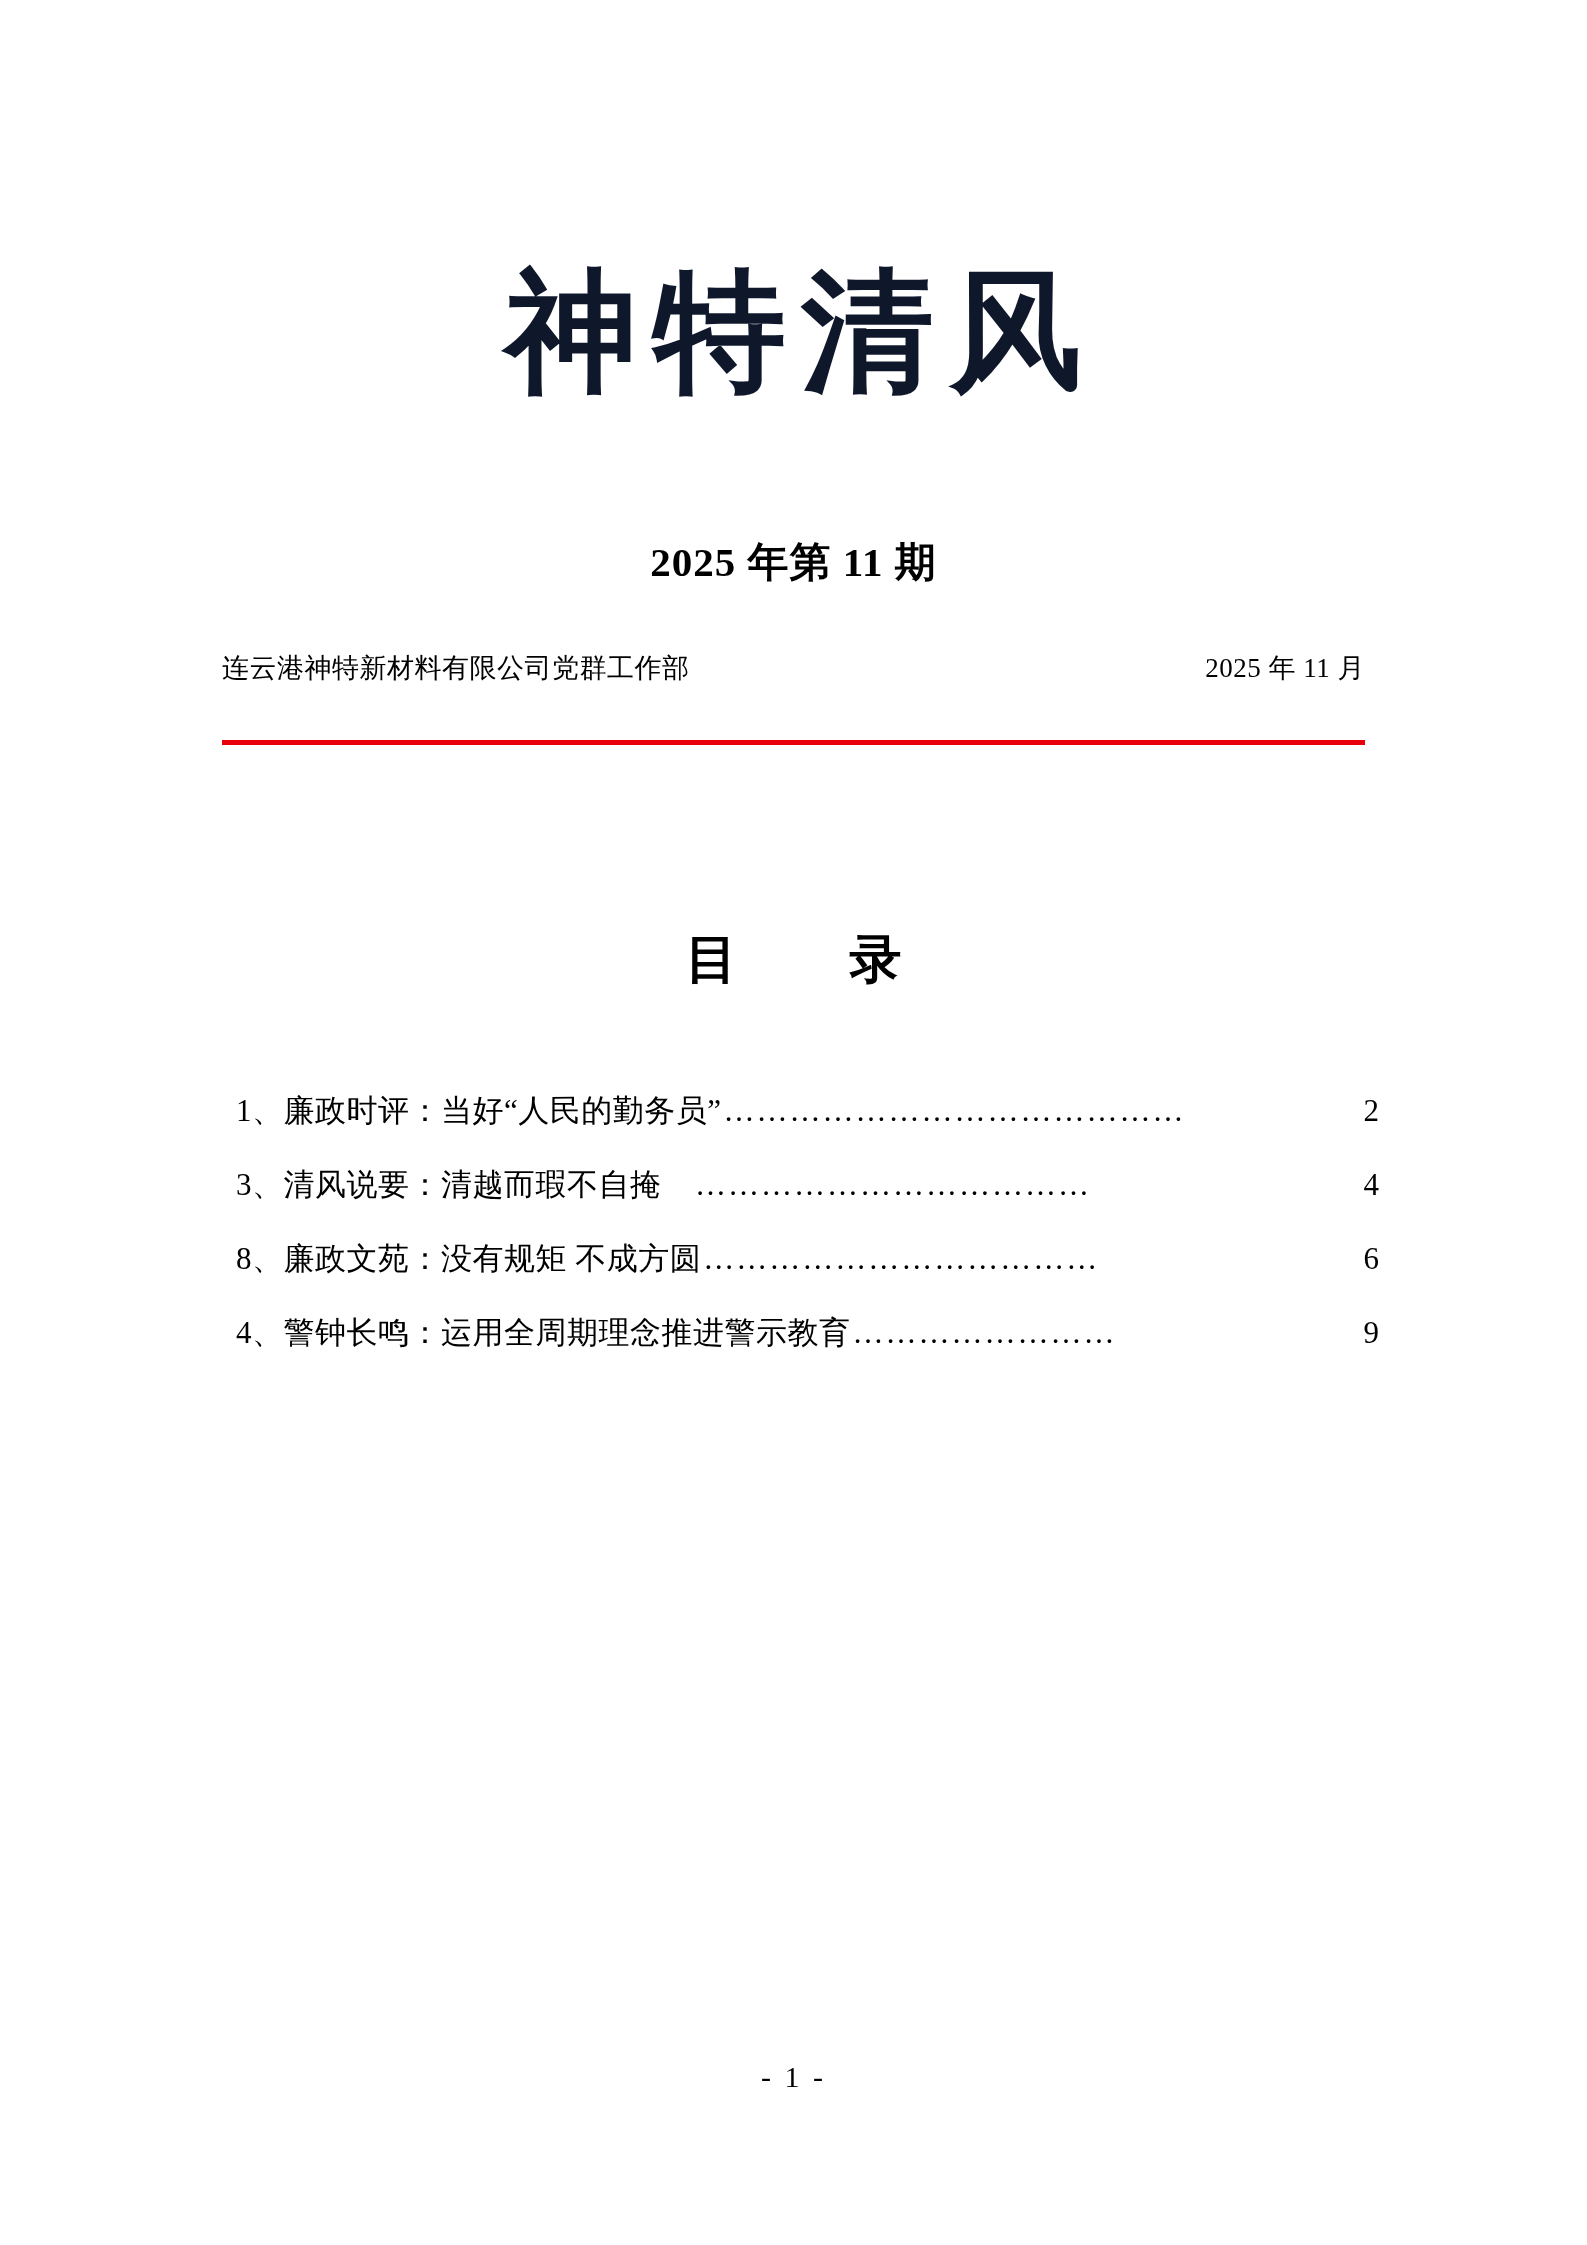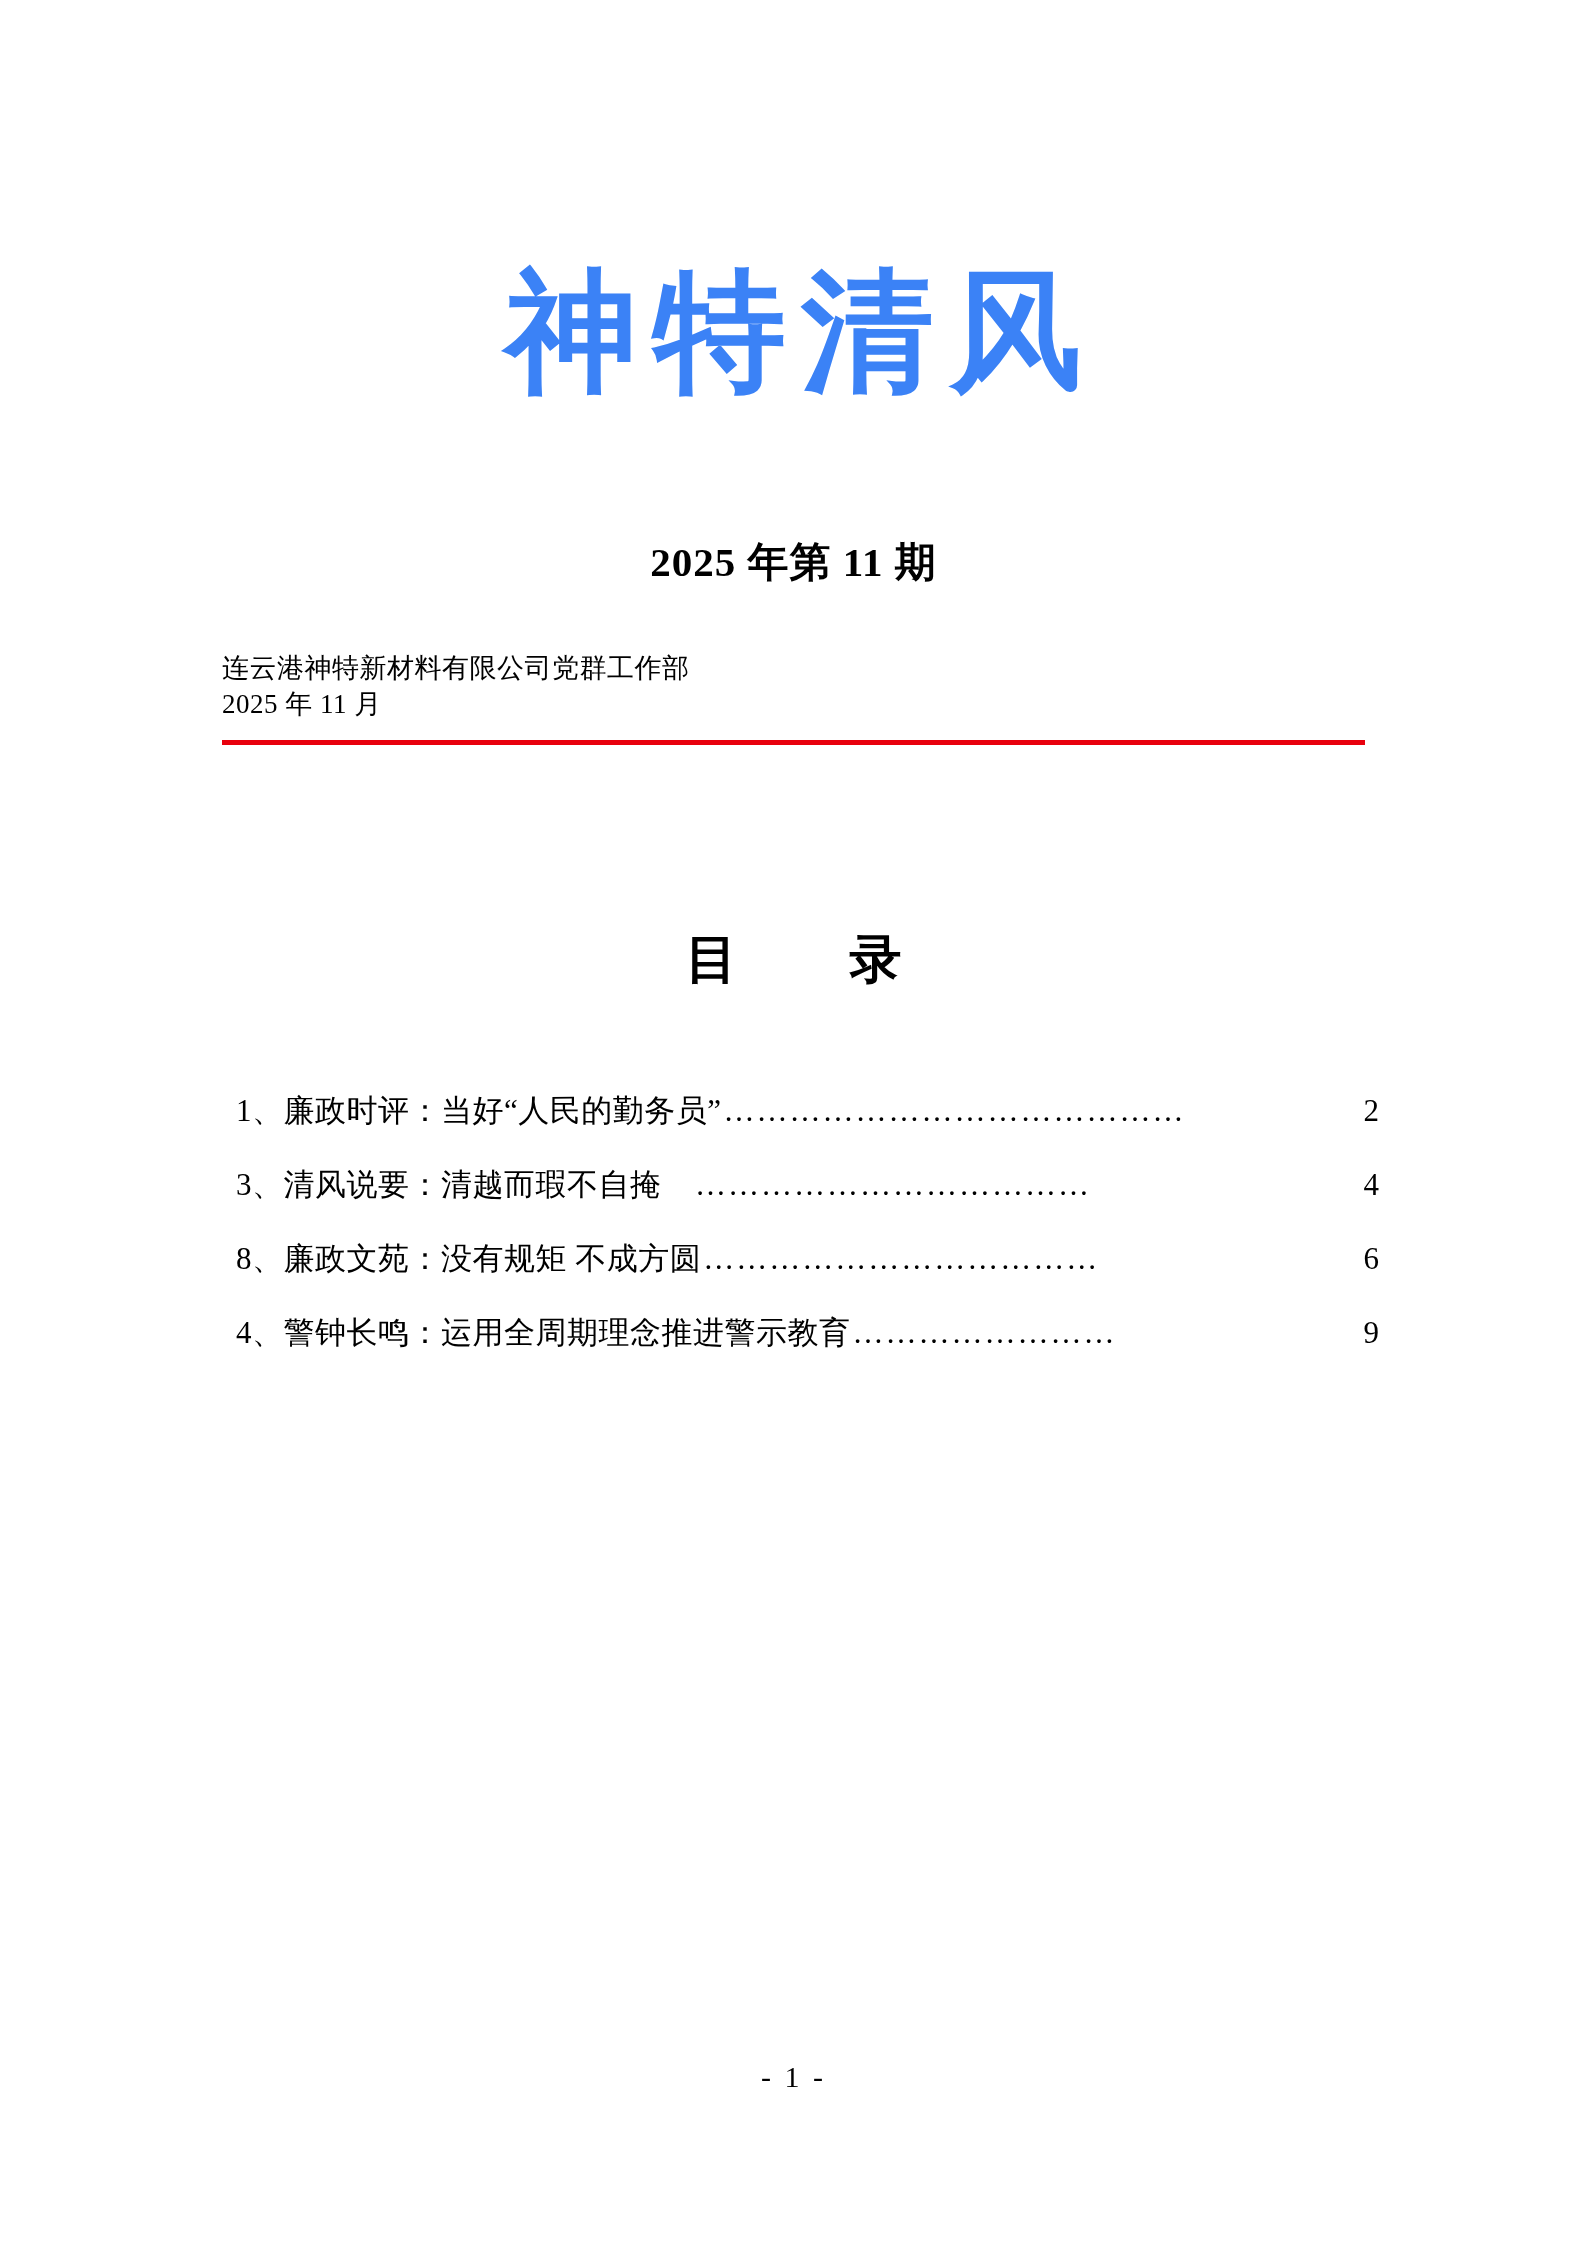--- a/index.html
+++ b/index.html
@@ -19,21 +19,21 @@
     position: absolute;
     inset: 0;
     padding: 0;
   }
   .masthead {
     position: absolute;
     top: 258px;
     left: 0;
     right: 0;
     text-align: center;
-    color: #3b82f6;
+    color: #0f172a;
     font-family: "DejaVu Serif", "Liberation Serif", serif;
     font-weight: bold;
     font-size: 132px;
     letter-spacing: 16px;
     line-height: 1.1;
     text-indent: 16px;
   }
   .issue {
     position: absolute;
     top: 535px;
@@ -46,21 +46,20 @@
   }
   .imprint-row {
     position: absolute;
     top: 650px;
     left: 222px;
     right: 222px;
     display: flex;
     justify-content: space-between;
     align-items: baseline;
     font-size: 27px;
-    flex-direction: column;
   }
   .imprint-left {
     letter-spacing: 0.5px;
   }
   .imprint-right {
     letter-spacing: 0.5px;
   }
   .rule {
     position: absolute;
     top: 740px;

